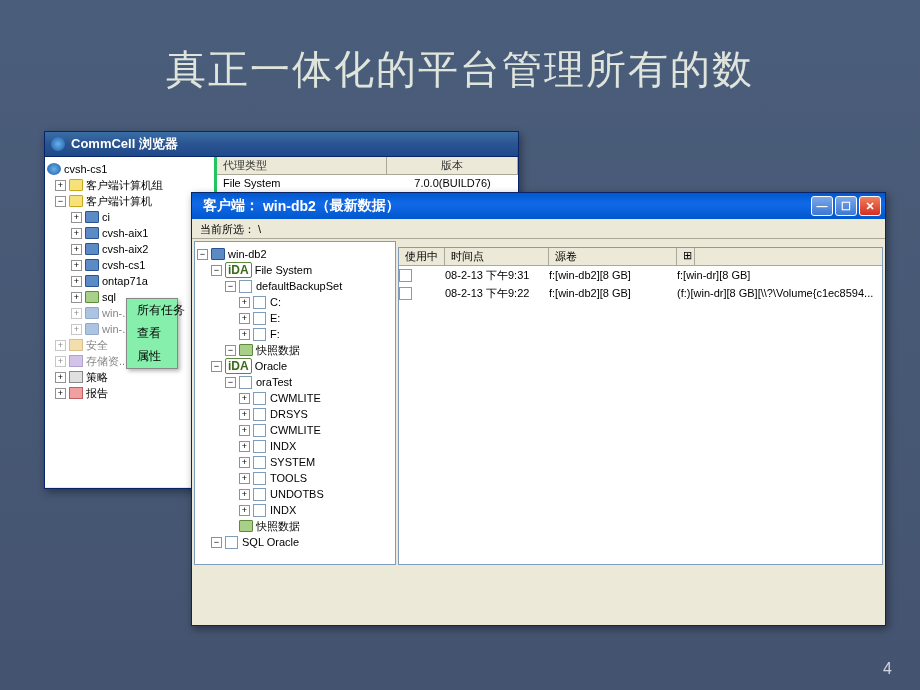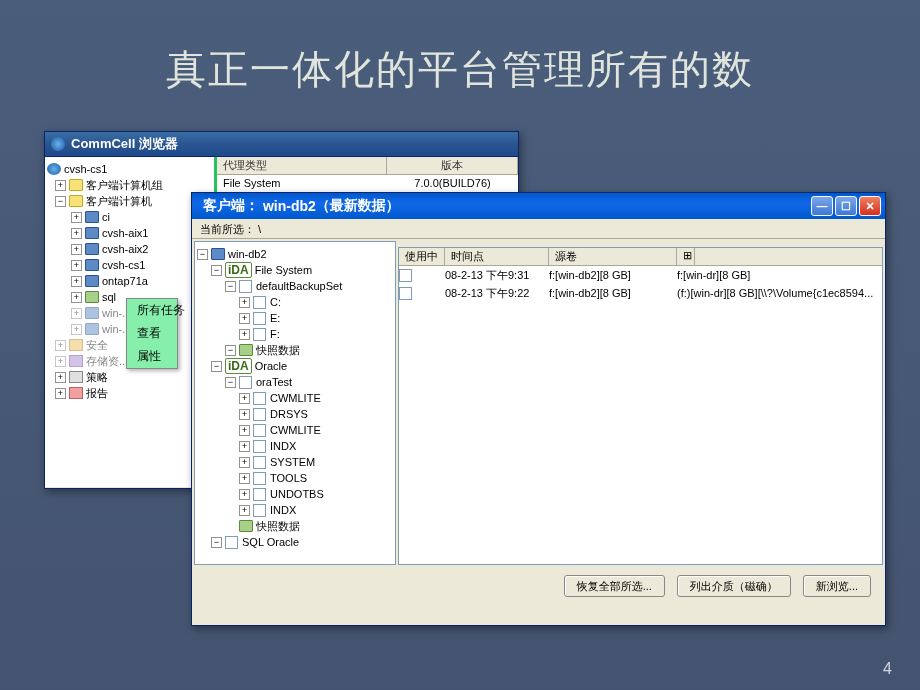--- a/index.html
+++ b/index.html
@@ -371,18 +371,13 @@
         <div class="rh4">f:[win-dr][8 GB]</div>
       </div>
       <div class="r-row">
         <div class="rh1"><span class="checkbox"></span></div>
         <div class="rh2">08-2-13 下午9:22</div>
         <div class="rh3">f:[win-db2][8 GB]</div>
         <div class="rh4" style="white-space:nowrap;overflow:hidden">(f:)[win-dr][8 GB][\\?\Volume{c1ec8594...</div>
       </div>
     </div>
   </div>
-  <div class="btn-bar">
-    <button class="std-btn">恢复全部所选...</button>
-    <button class="std-btn">列出介质（磁确）</button>
-    <button class="std-btn">新浏览...</button>
-  </div>
 </div>
 
 </body></html>

